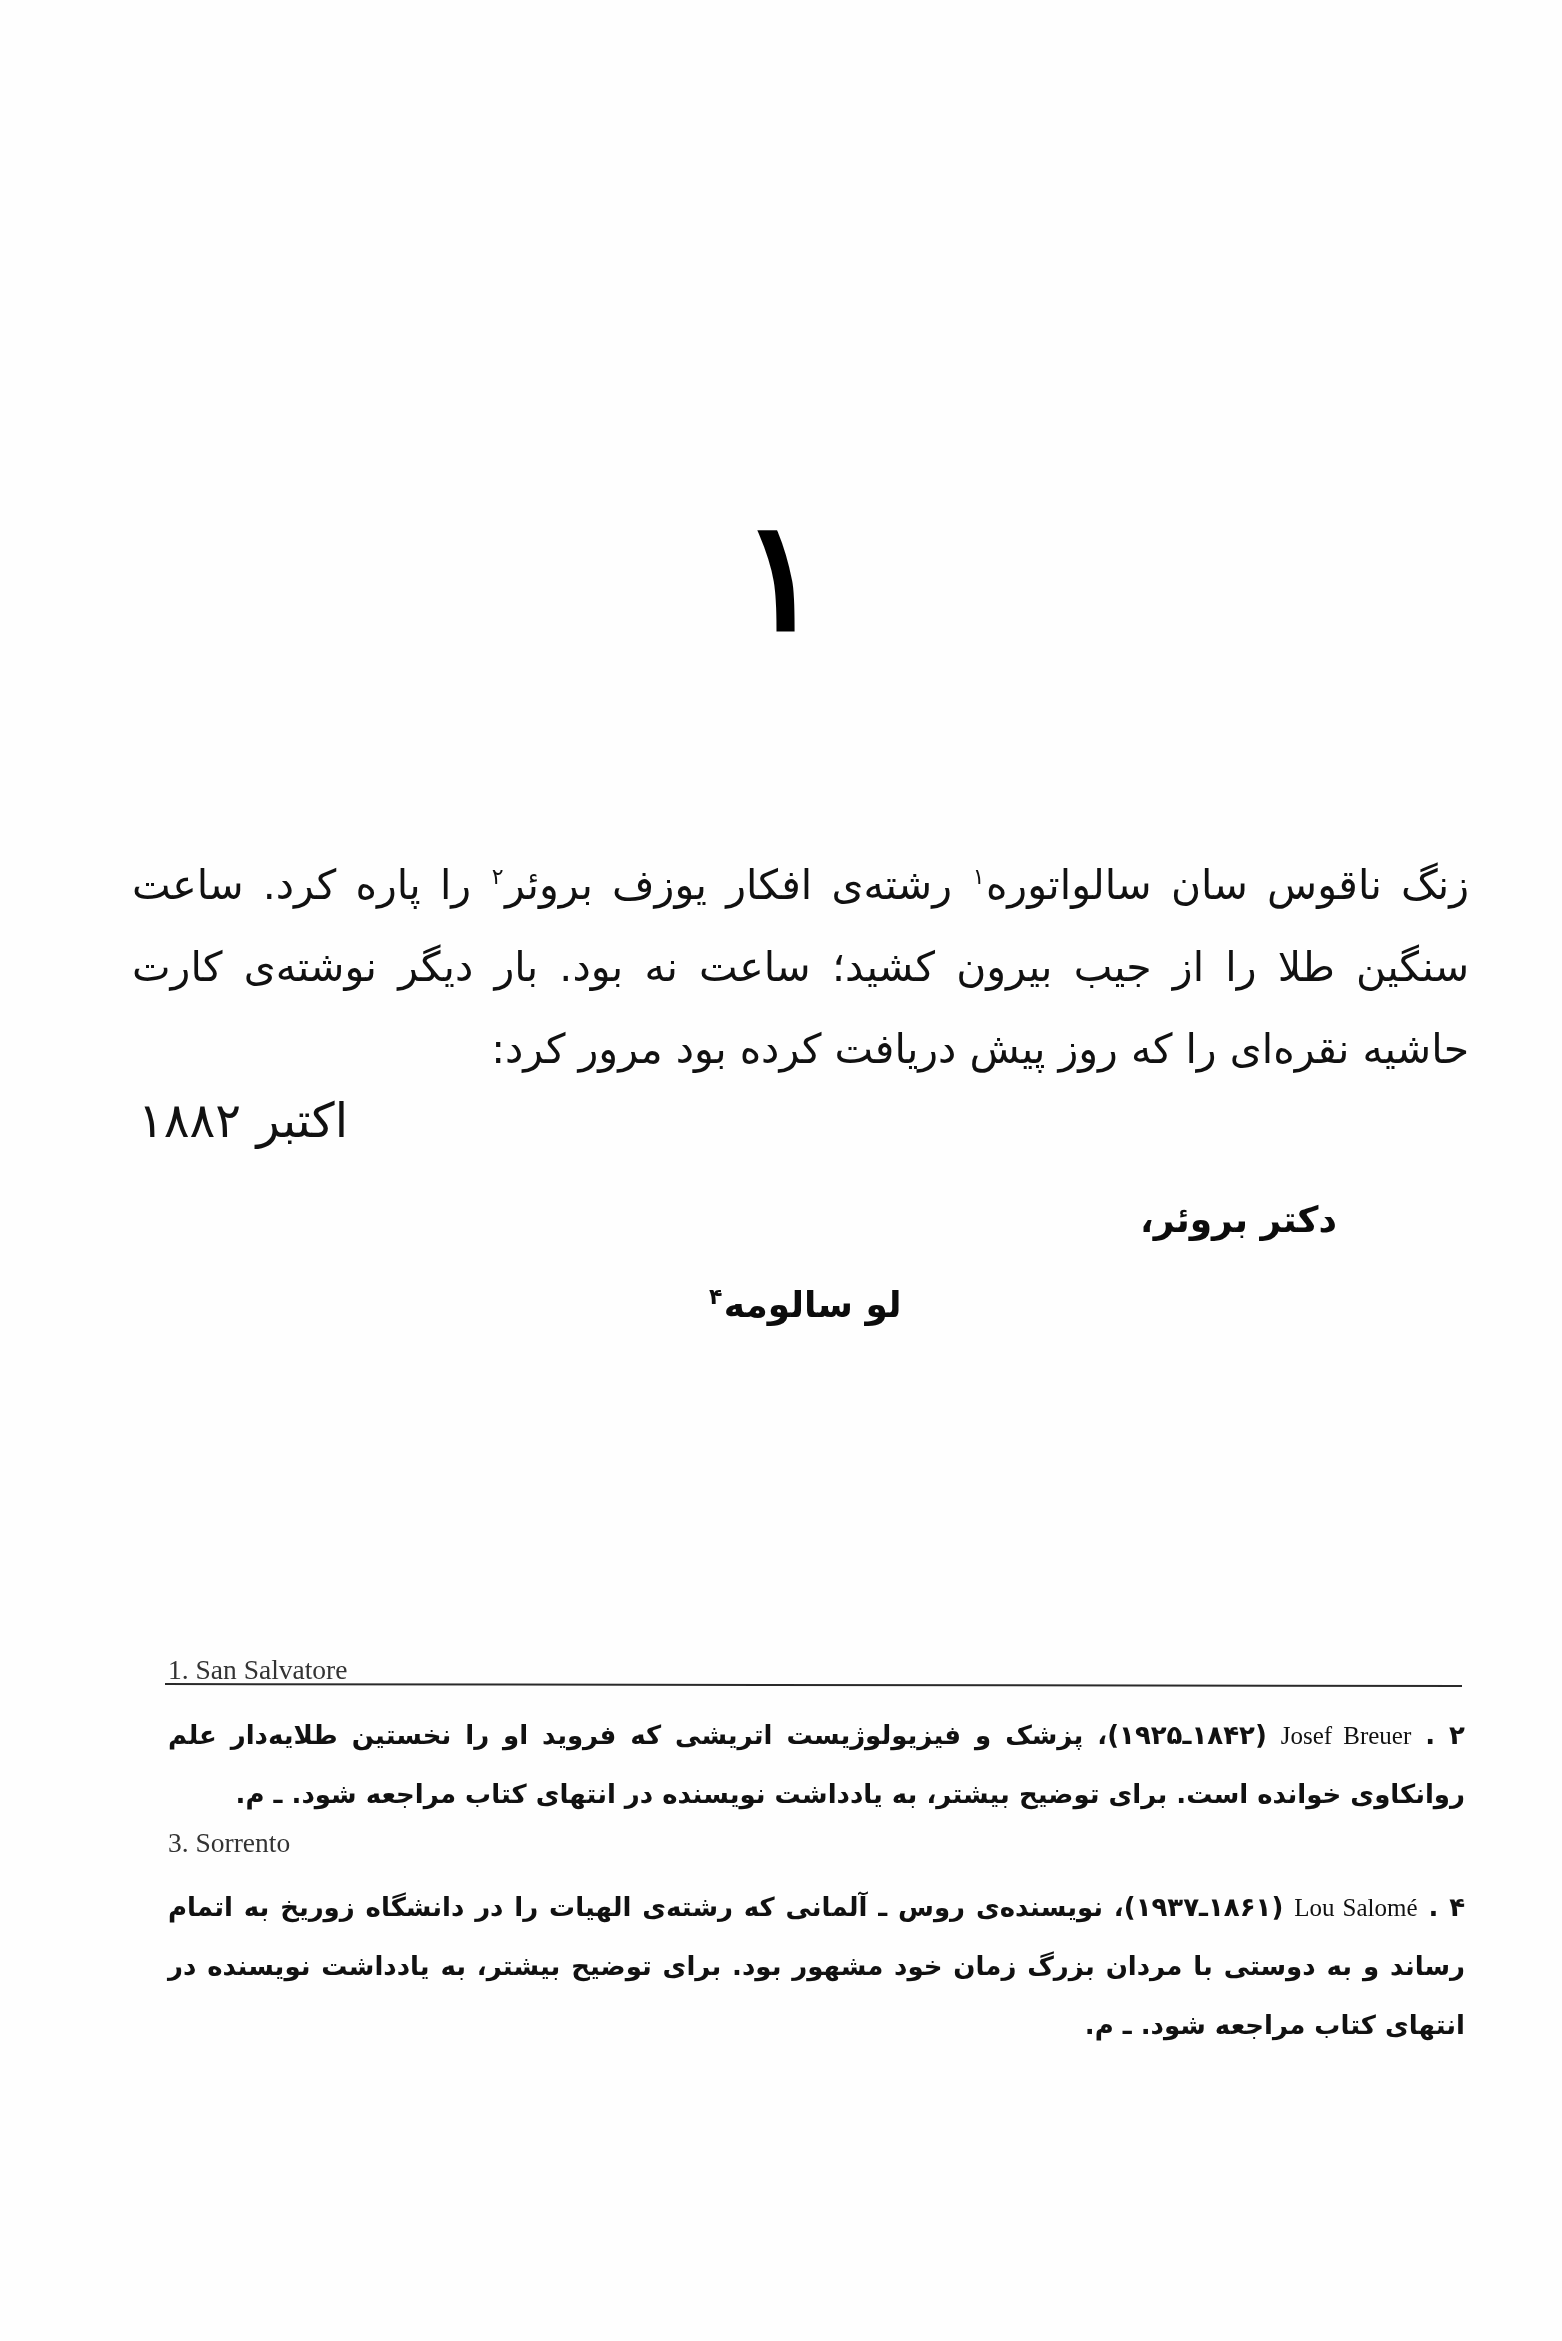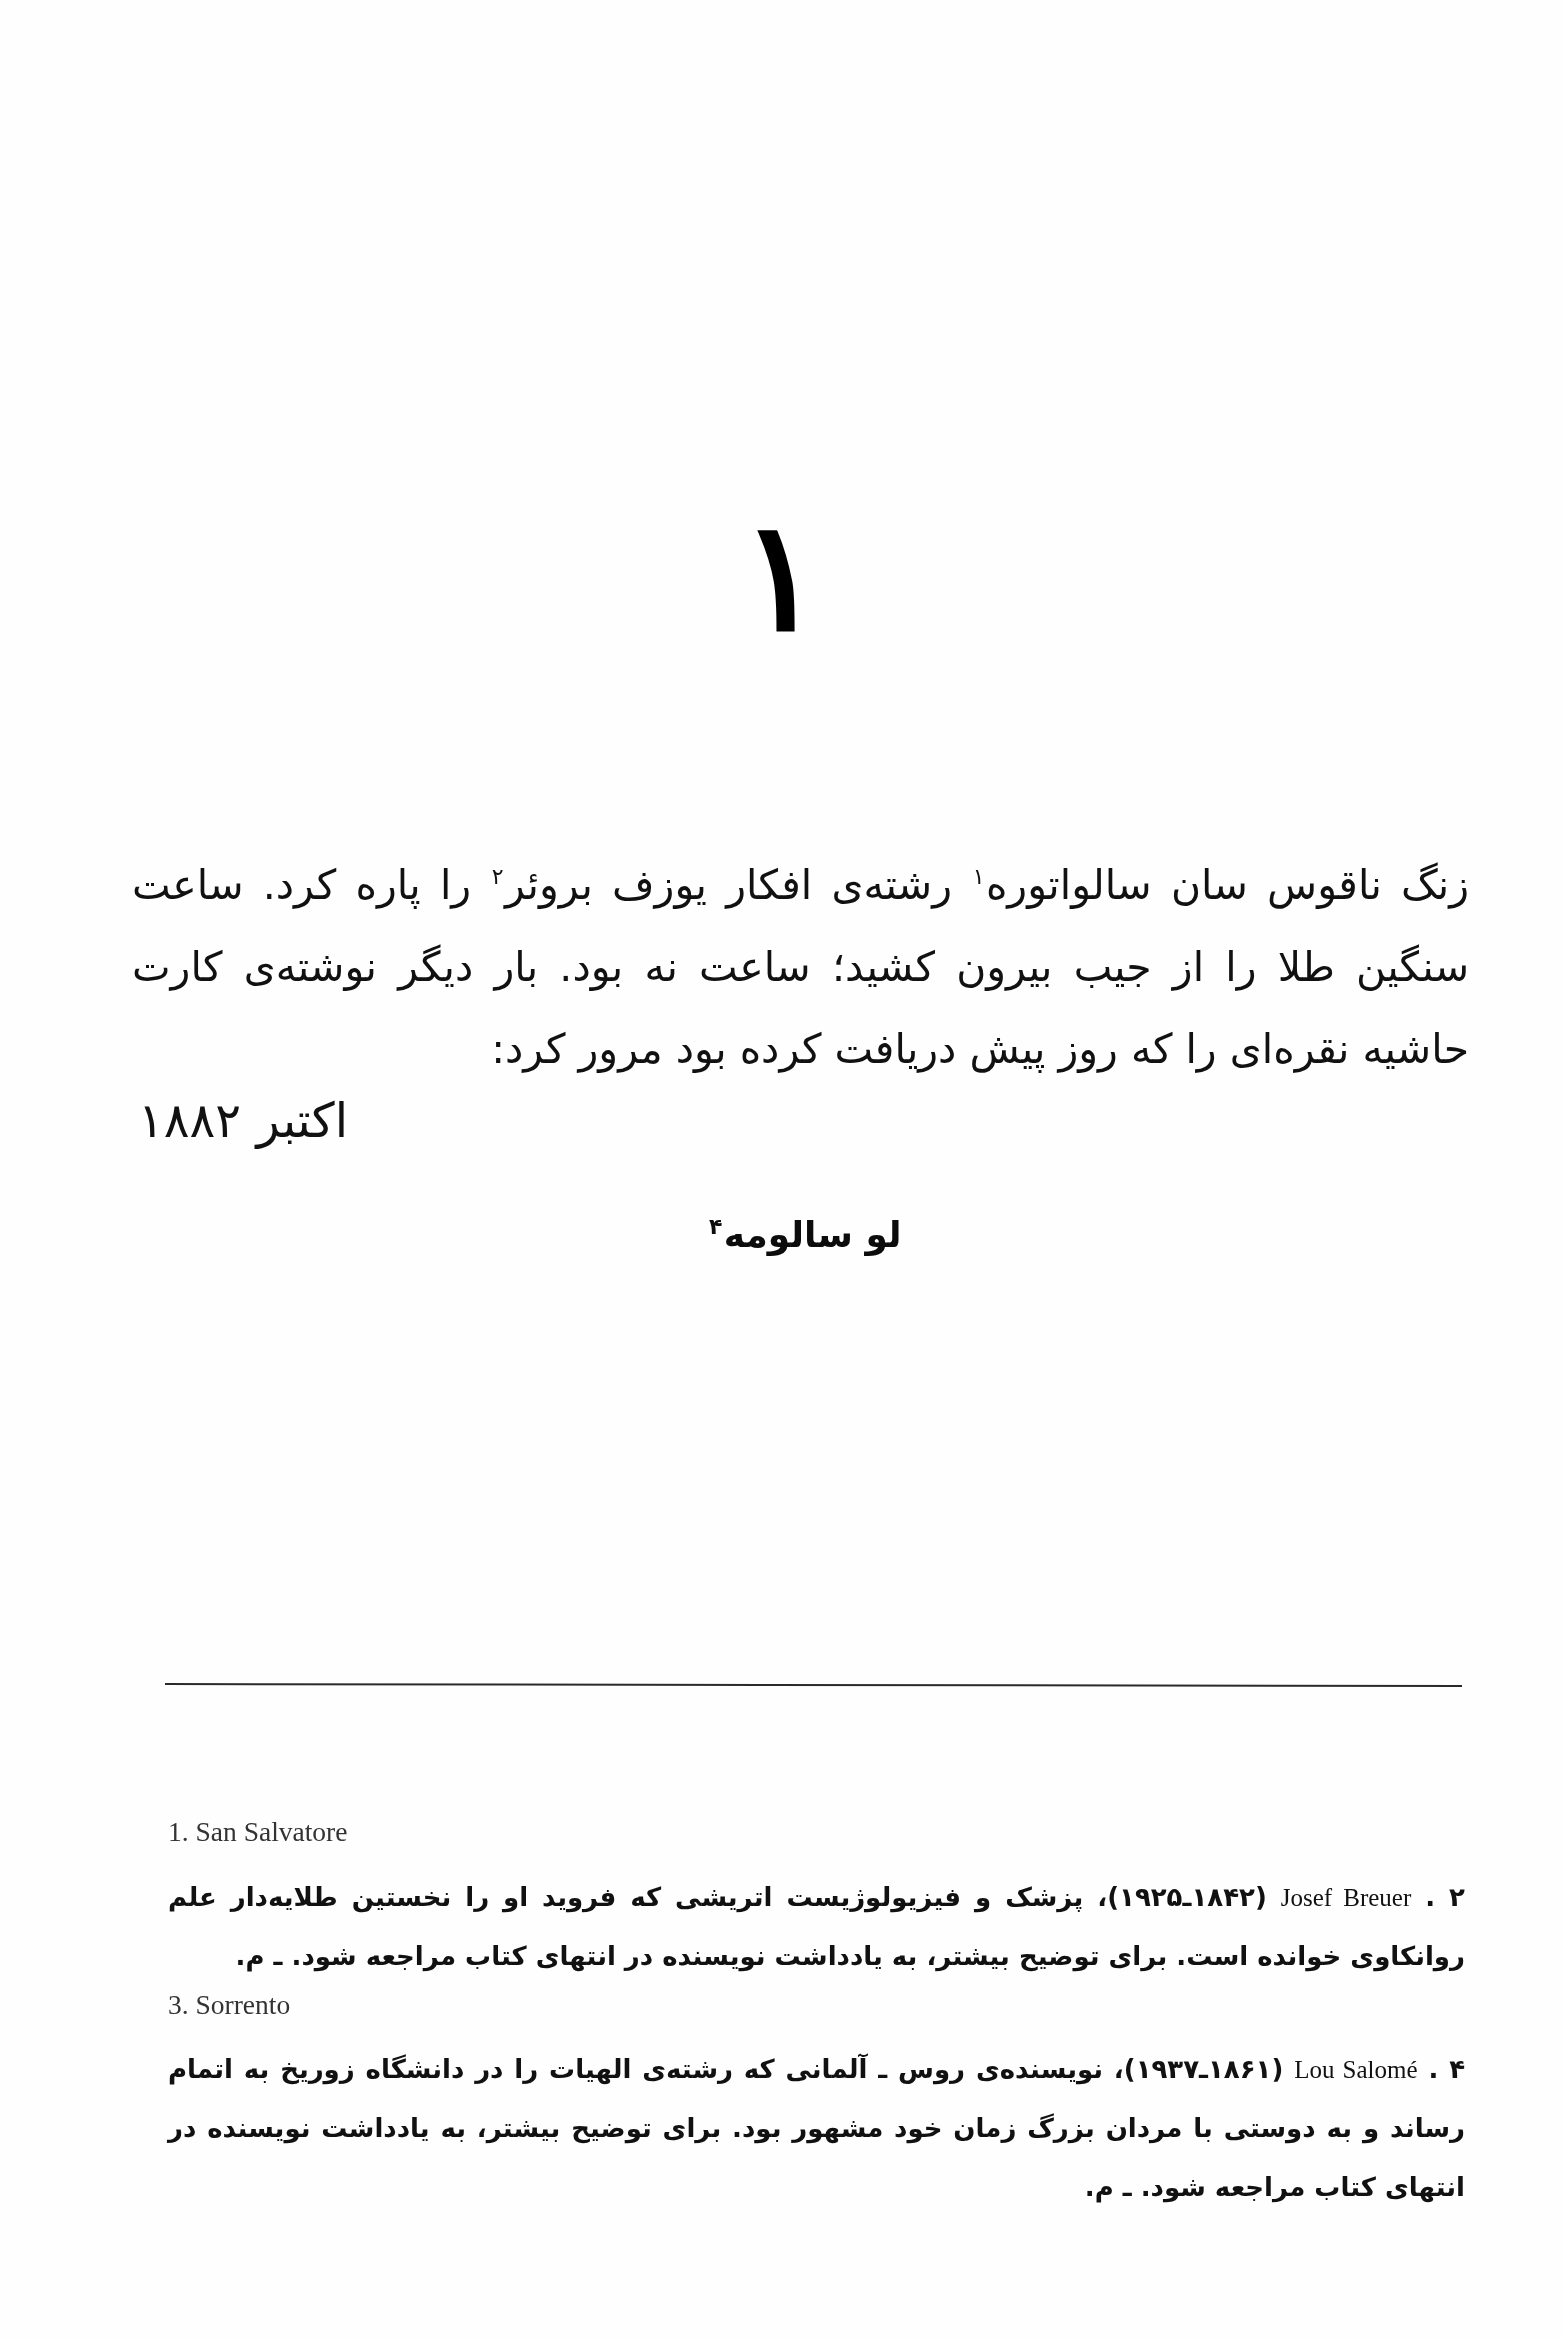--- a/index.html
+++ b/index.html
@@ -96,21 +96,21 @@
       top: 1683px;
       height: 0;
       border-top: 2.9px solid #2a2a2a;
       transform: rotate(0.09deg);
       transform-origin: left center;
     }
     .footnotes {
       position: absolute;
       left: 168px;
       width: 1297px;
-      top: 1810px;
+      top: 1648px;
       font-size: 26px;
       color: #111;
     }
     .fn-latin {
       direction: ltr;
       text-align: left;
       font-family: "Liberation Serif", serif;
       font-size: 27.5px;
       color: #333;
       line-height: 43px;
@@ -143,20 +143,21 @@
 
   <div class="body-text">
     <p>
       <span>زنگ ناقوس سان سالواتوره</span><sup class="fn">۱</sup><span> رشته‌ی افکار یوزف بروئر</span><sup class="fn">۲</sup><span> را پاره کرد. ساعت سنگین طلا را از جیب بیرون کشید؛ ساعت نه بود. بار دیگر نوشته‌ی کارت حاشیه نقره‌ای را که روز پیش دریافت کرده بود مرور کرد:</span>
     </p>
   </div>
 
   <div class="date-line">اکتبر ۱۸۸۲</div>
 
   <div class="letter">
+    <div class="salutation">دکتر بروئر،</div>
     <div class="signature">
       <span>لو سالومه</span><sup class="fn">۴</sup>
     </div>
   </div>
 
   <div class="footnote-divider"></div>
 
   <div class="footnotes">
     <div id="fn-1" class="fn-block fn-latin">1. San Salvatore</div>
 

